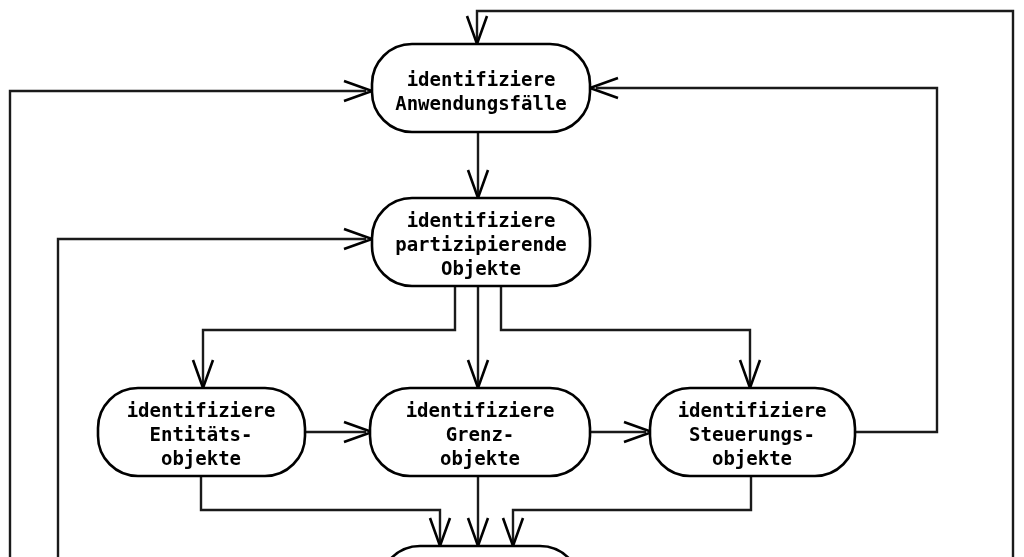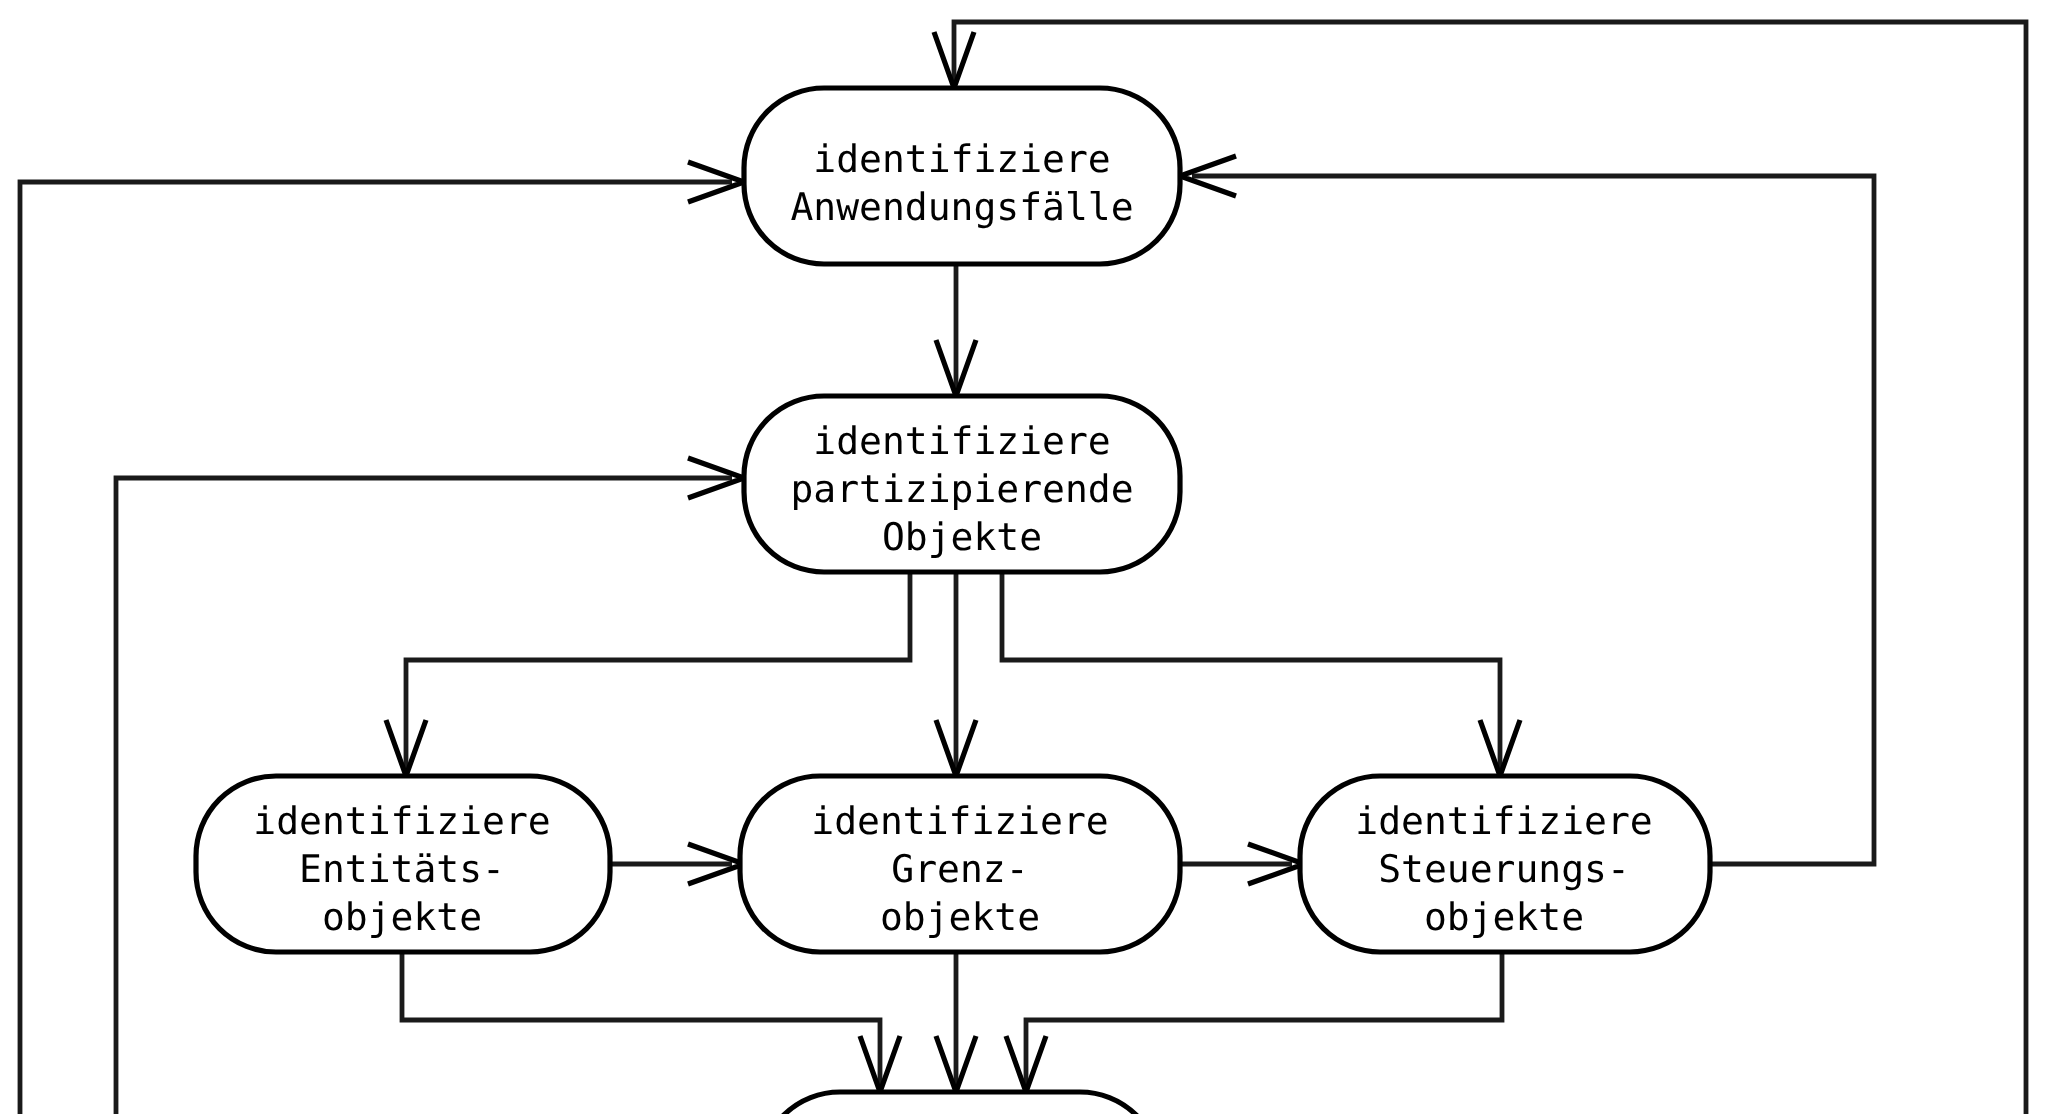--- a/index.html
+++ b/index.html
@@ -7,20 +7,21 @@
     padding: 0;
     background: #ffffff;
   }
   #canvas {
     position: relative;
     width: 1024px;
     height: 557px;
     background: #ffffff;
     overflow: hidden;
     font-family: "DejaVu Sans Mono", "Liberation Mono", monospace;
+    font-weight: bold;
   }
   #diagram {
     display: block;
     width: 1024px;
     height: 557px;
   }
   .node-shape {
     fill: #ffffff;
     stroke: #000000;
     stroke-width: 2.6;

